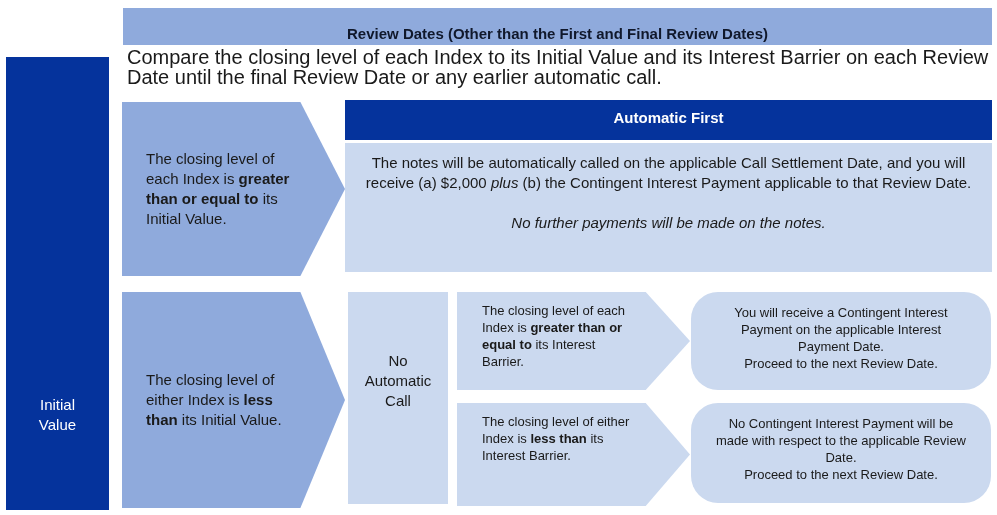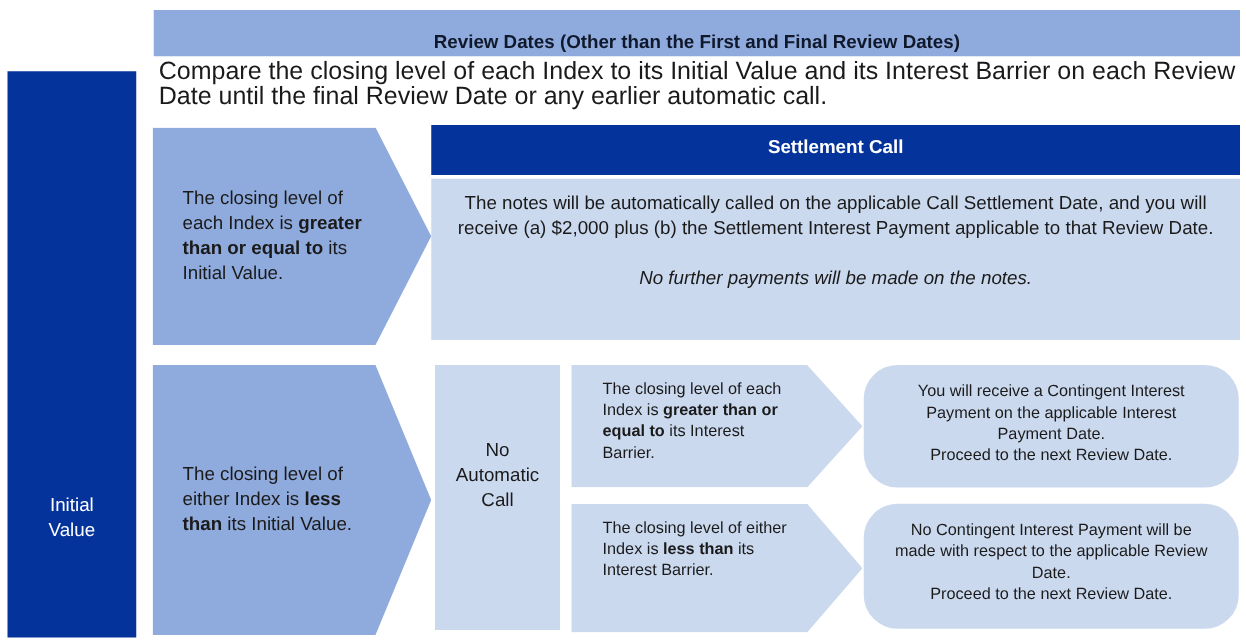--- a/index.html
+++ b/index.html
@@ -116,25 +116,25 @@
 
   <div class="abs left-bar">
     <div class="lbl">Initial Value</div>
   </div>
 
   <div class="abs arrow-big arrow-big-1">
     <div class="txt"><span>The closing level of each Index is </span><span style="font-weight: bold;">greater than or equal to</span><span> its Initial Value.</span></div>
   </div>
 
   <div class="abs ac-header">
-    <span>Settlement Call</span>
+    <span>Automatic First</span>
   </div>
 
   <div class="abs ac-body">
-    <div class="inner"><span>The notes will be automatically called on the applicable Call Settlement Date, and you will receive (a) $2,000 </span><span style="">plus</span><span> (b) the Settlement Interest Payment applicable to that Review Date.</span></div>
+    <div class="inner"><span>The notes will be automatically called on the applicable Call Settlement Date, and you will receive (a) $2,000 </span><span style="font-style: italic;">plus</span><span> (b) the Contingent Interest Payment applicable to that Review Date.</span></div>
     <div class="inner note"><span style="font-style: italic;">No further payments will be made on the notes.</span></div>
   </div>
 
   <div class="abs arrow-big arrow-big-2">
     <div class="txt"><span>The closing level of either Index is </span><span style="font-weight: bold;">less than</span><span> its Initial Value.</span></div>
   </div>
 
   <div class="abs no-ac-box">
     <div class="lbl">No Automatic Call</div>
   </div>

